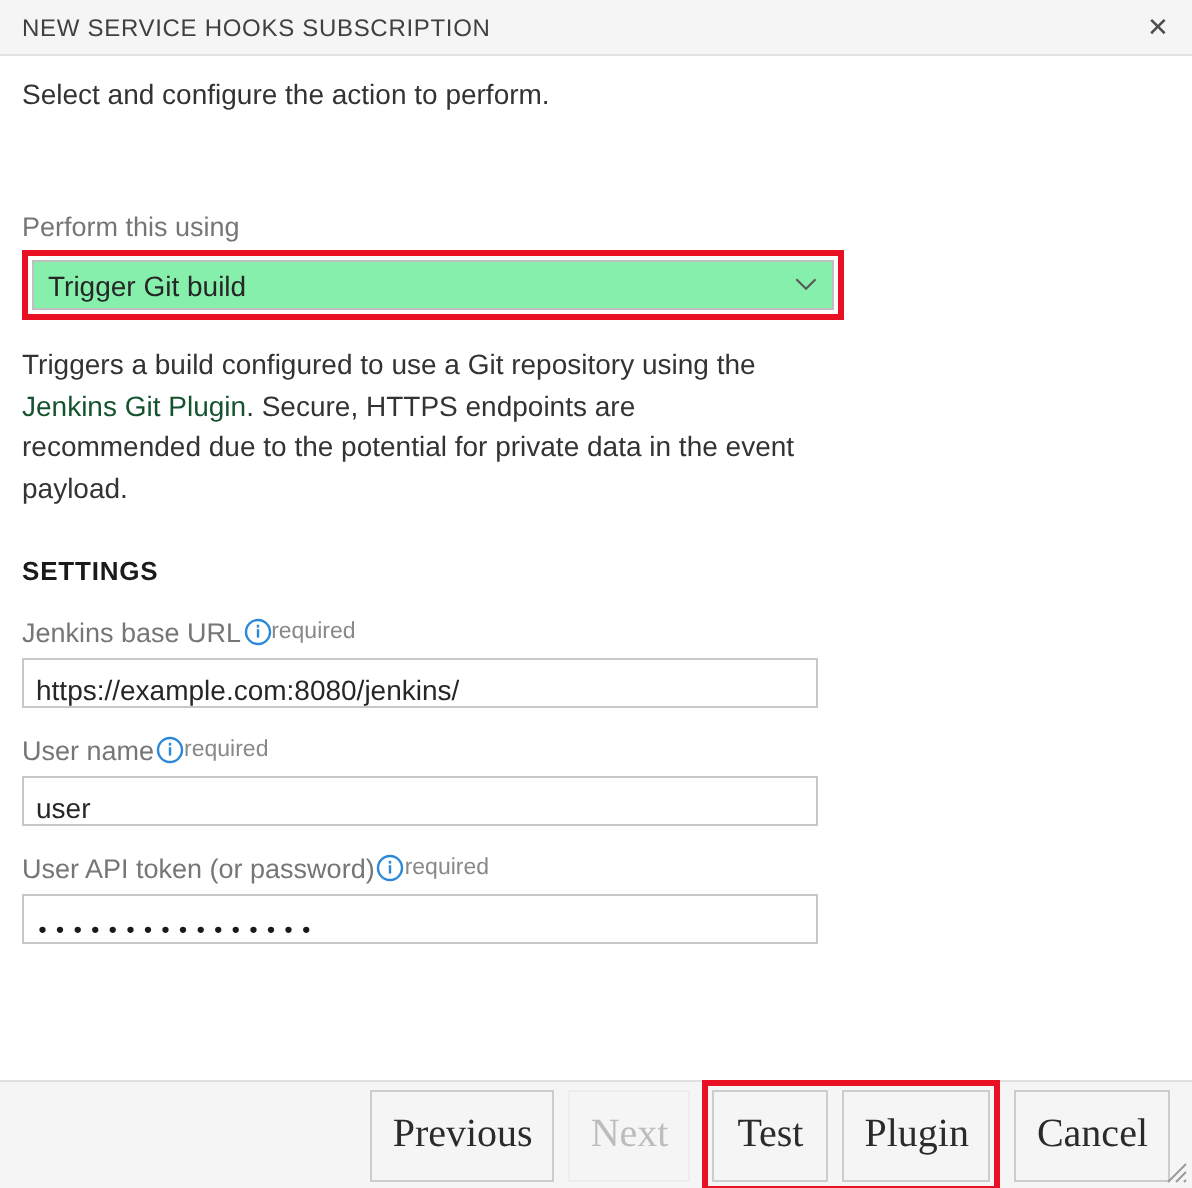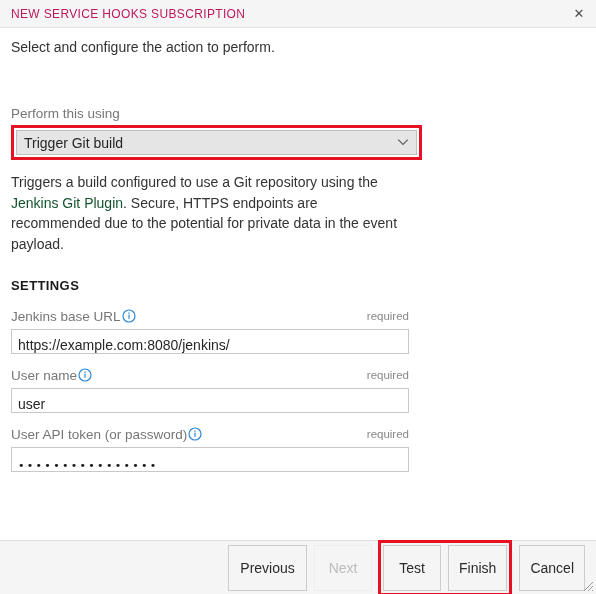--- a/index.html
+++ b/index.html
@@ -31,21 +31,21 @@
     height: 27px;
     min-height: 27px;
     background: #f5f5f5;
     border-bottom: 1px solid #e3e3e3;
     display: flex;
     align-items: center;
   }
   .titlebar-text {
     font-size: 12px;
     letter-spacing: 0.35px;
-    color: #be185d;
+    color: #404040;
     padding-left: 11px;
     white-space: nowrap;
     font-family: "Liberation Sans", sans-serif;
   }
   .titlebar-close {
     position: absolute;
     right: 0px;
     top: 0px;
     width: 34px;
     height: 26px;
@@ -101,21 +101,21 @@
   }
   .redbox-action {
     margin-top: 2px;
     width: 411px;
   }
 
   .select-wrap {
     position: relative;
     height: 25px;
     border: 1px solid #bfbfbf;
-    background: #e5e5e5;
+    background: #86efac;
     box-sizing: border-box;
     display: flex;
     align-items: center;
   }
   .select-value {
     font-size: 14px;
     color: #262626;
     padding-left: 7px;
     white-space: nowrap;
     overflow: hidden;
@@ -155,21 +155,21 @@
   .form-row {
     margin-top: 12px;
     width: 398px;
     position: relative;
   }
   .form-row.first { margin-top: 14px; }
 
   .label-line {
     display: flex;
     align-items: center;
-    justify-content: space-between;
+    justify-content: flex-start;
     height: 18px;
   }
   .label-left {
     display: flex;
     align-items: center;
   }
   .label-text {
     font-size: 13.5px;
     color: #767676;
     line-height: 1;
@@ -226,22 +226,22 @@
     justify-content: flex-end;
     padding-right: 11px;
     box-sizing: border-box;
   }
   .btn {
     height: 46px;
     min-width: 79px;
     box-sizing: border-box;
     border: 1px solid #cccccc;
     background: #f5f5f5;
-    font-family: Liberation Sans, sans-serif;
-    font-size: 14px;
+    font-family: Liberation Serif, serif;
+    font-size: 20px;
     color: #2b2b2b;
     cursor: pointer;
     display: inline-flex;
     align-items: center;
     justify-content: center;
     padding: 0 10px;
     margin-left: 7px;
   }
   .btn.disabled {
     color: #bcbcbc;
@@ -371,21 +371,21 @@
     </div>
 
   </div>
 
   <div class="footer">
     <button class="btn">Previous</button>
     <button class="btn btn-next disabled narrow">Next</button>
 
     <span class="redbox-footer">
       <button class="btn narrow">Test</button>
-      <button class="btn narrow">Finish</button>
+      <button class="btn narrow">Plugin</button>
     </span>
 
     <button class="btn narrow">Cancel</button>
 
     <span class="resize-grip">
       <svg viewBox="0 0 14 14" width="14" height="14" aria-hidden="true">
         <path d="M13 4 L4 13 M13 8 L8 13 M13 12 L12 13" stroke="#9a9a9a" stroke-width="1" fill="none"></path>
       </svg>
     </span>
   </div>

